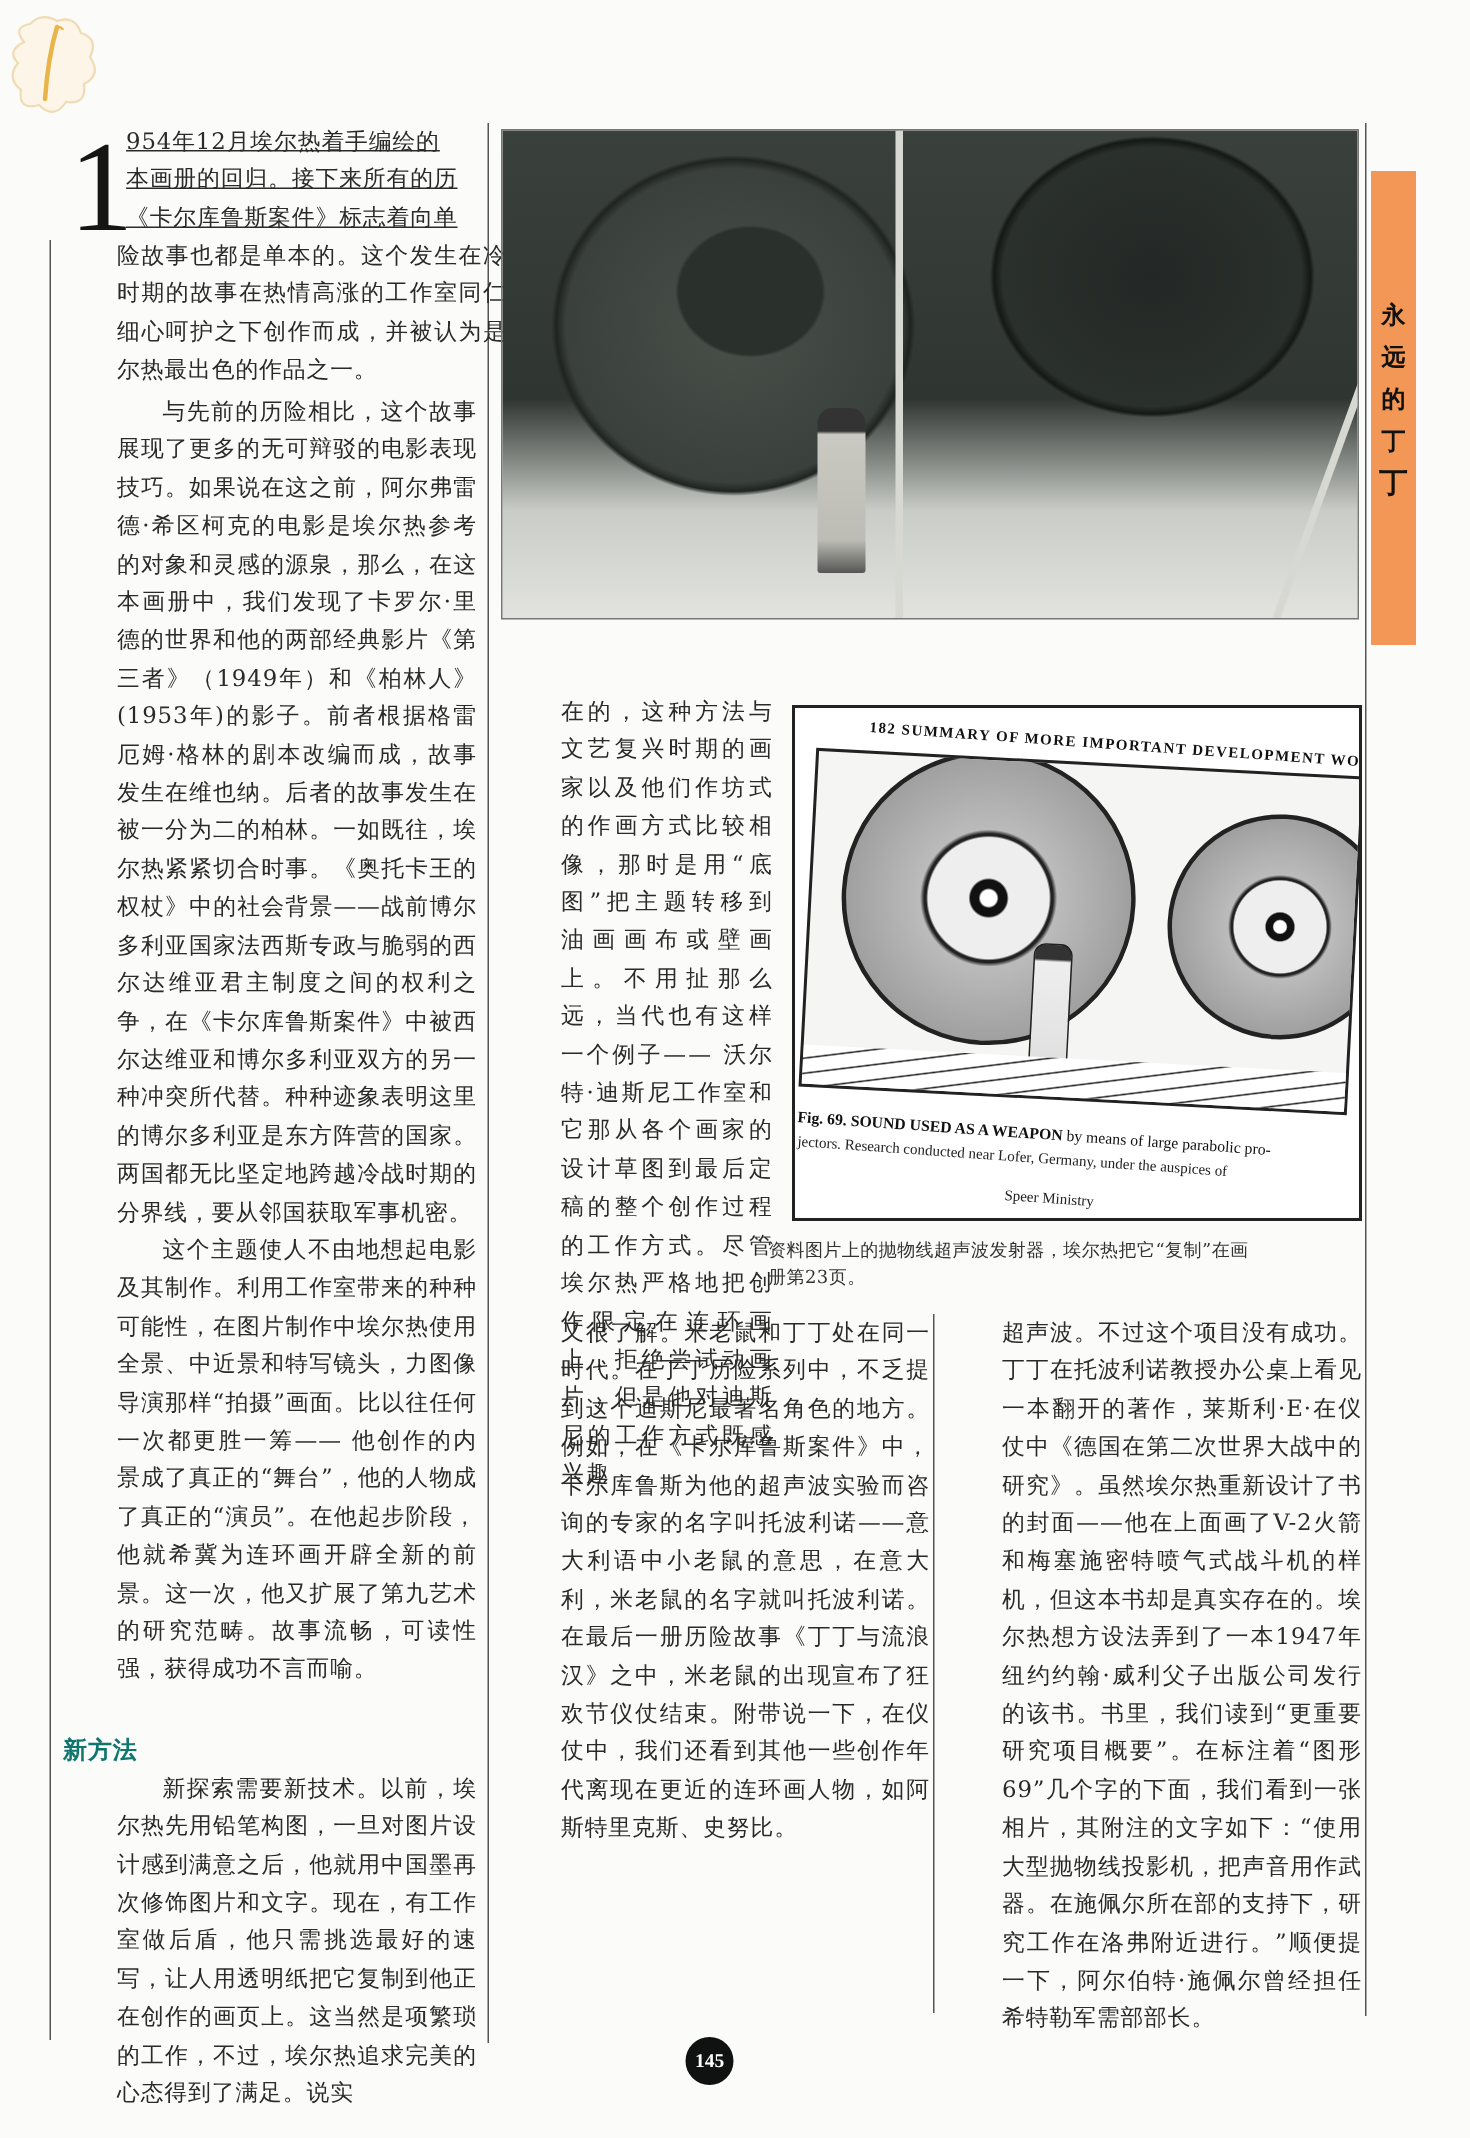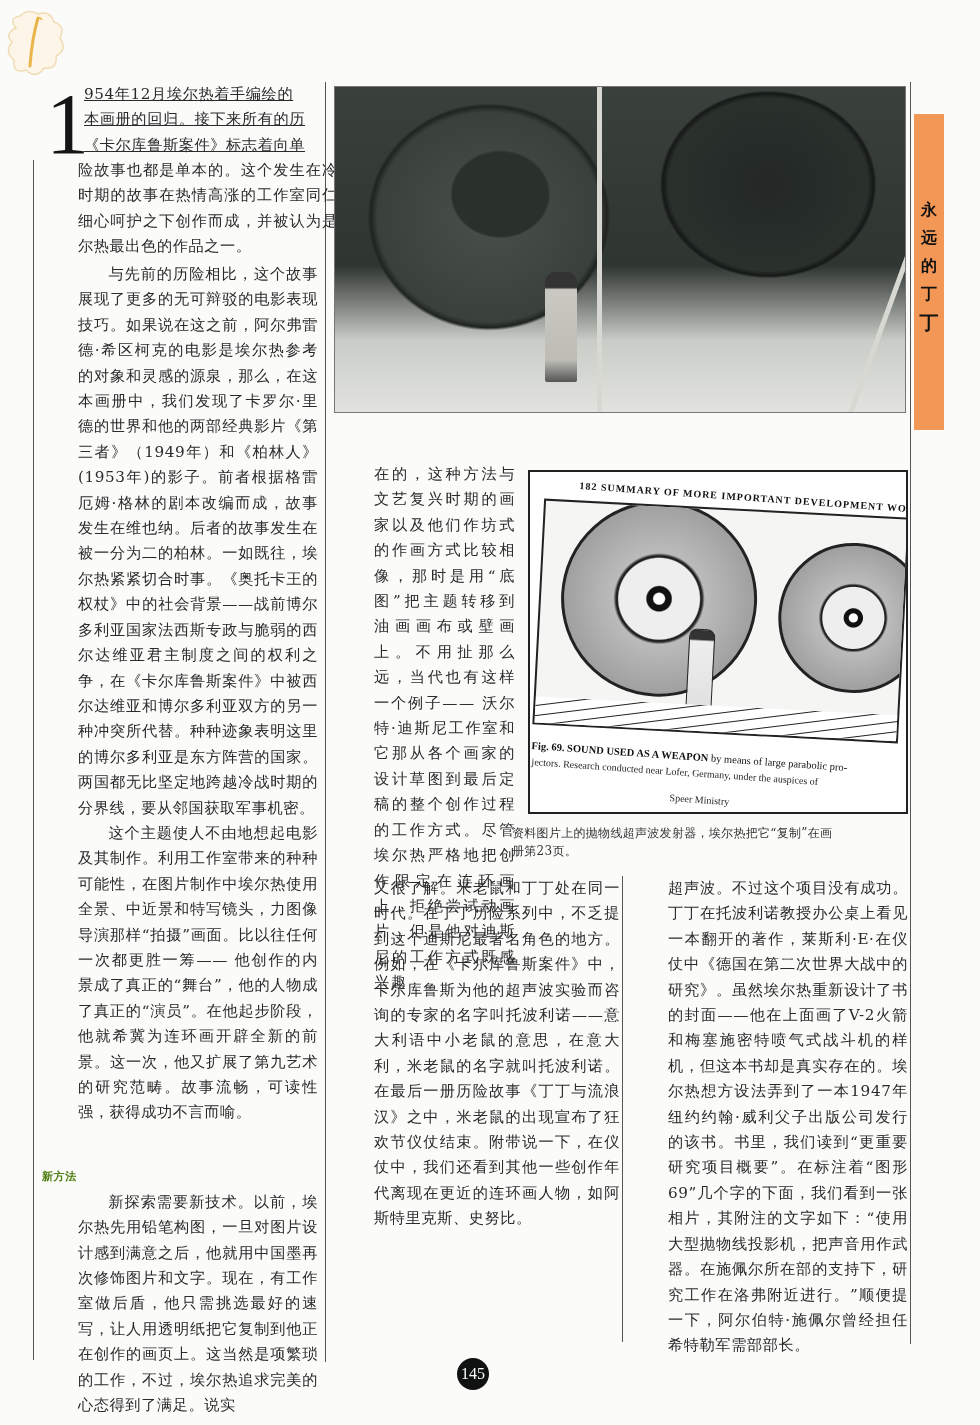--- a/index.html
+++ b/index.html
@@ -13,21 +13,21 @@
   .col p.noindent { text-indent: 0; }
 
   .rule { position: absolute; width: 1px; background: #555; }
 
   #col1 { left: 42px; top: 82px; width: 276px; }
   .dropcap-block { position: relative; height: 152px; }
   .dropcap { position: absolute; left: 4px; top: 2px; font-size: 86px; line-height: 80px; font-family: "Liberation Serif", serif; color: #151515; }
   .dropcap-lines { position: absolute; left: 42px; top: 0; width: 234px; text-decoration: underline; }
   .dropcap-block .after { position: absolute; left: 0; top: 76px; width: 276px; }
 
-  .section-heading { font-family: "DejaVu Sans", "Liberation Sans", sans-serif; font-weight: bold; font-size: 11px; margin-top: 38px; margin-bottom: 0; line-height: 26px; text-indent: 0 !important; color: #4d7c0f; }
+  .section-heading { font-family: "DejaVu Sans", "Liberation Sans", sans-serif; font-weight: bold; font-size: 16px; margin-top: 28px; margin-bottom: 0; line-height: 26px; text-indent: 0 !important; color: #0f766e; }
 
   #col2 { left: 338px; top: 462px; width: 178px; letter-spacing: 1.5px; }
   #col3top { left: 338px; top: 876px; width: 282px; }
   #col4 { left: 632px; top: 876px; width: 276px; }
 
   .photo { position: absolute; left: 334px; top: 86px; width: 572px; height: 327px;
     background:
       radial-gradient(ellipse 22% 34% at 29% 33%, #2a302c 0, #2a302c 38%, transparent 40%),
       radial-gradient(ellipse 28% 46% at 27% 40%, #49504a 0, #3a413c 70%, #1f2421 74%, transparent 76%),
       radial-gradient(ellipse 25% 38% at 76% 30%, #232826 0, #2a302c 70%, #141816 74%, transparent 76%),
@@ -42,21 +42,21 @@
   .dish { position: absolute; border-radius: 50%; border: 3px solid #222; background: radial-gradient(circle, #fff 0, #fff 4%, #111 5%, #111 9%, #eee 10%, #eee 30%, #222 31%, #222 32%, #bbb 34%, #999 80%, #777 100%); }
   .illus .cap1 { position: absolute; left: 2px; top: 268px; font-family: "Liberation Serif", serif; font-size: 10.5px; font-weight: bold; transform: rotate(4deg); transform-origin: left top; white-space: nowrap; color: #111; }
   .illus .cap2 { position: absolute; left: 2px; top: 284px; font-family: "Liberation Serif", serif; font-size: 10px; transform: rotate(4deg); transform-origin: left top; white-space: nowrap; color: #222; }
   .illus .cap3 { position: absolute; left: 140px; top: 320px; font-family: "Liberation Serif", serif; font-size: 10px; transform: rotate(4deg); transform-origin: left top; white-space: nowrap; color: #222; }
 
   .fig-caption { position: absolute; left: 512px; top: 824px; width: 330px; font-size: 12px; line-height: 18px; color: #333; letter-spacing: 0.3px; }
 
   .side-tab { position: absolute; left: 914px; top: 114px; width: 30px; height: 316px; background: #f29755; }
   .side-tab .vt { position: absolute; left: 0; top: 82px; width: 30px; text-align: center; font-family: "DejaVu Serif", serif; font-size: 16px; font-weight: bold; line-height: 28px; color: #111; }
 
-  .page-num { position: absolute; left: 457px; top: 1358px; width: 32px; height: 32px; border-radius: 50%; background: #0f1211; color: #fff; font-family: "Liberation Serif", serif; font-size: 16px; line-height: 32px; text-align: center; }
+  .page-num { position: absolute; left: 457px; top: 1358px; width: 32px; height: 32px; border-radius: 50%; background: #0f1211; color: #fff; font-family: "Liberation Serif", serif; font-size: 13px; line-height: 32px; text-align: center; font-weight: bold; }
 </style>
 </head>
 <body>
 
 <svg class="corner-logo" viewBox="0 0 72 80">
   <path d="M14 20 Q6 10 18 8 Q26 0 36 6 Q48 2 52 14 Q64 18 58 30 Q66 42 54 48 Q56 62 42 60 Q34 72 24 62 Q10 66 12 52 Q2 44 10 34 Q2 26 14 20 Z" fill="#fdf6e8" stroke="#f0dcb4" stroke-width="1.5"></path>
   <path d="M36 10 Q30 30 28 58" stroke="#e9b54a" stroke-width="3" fill="none" stroke-linecap="round"></path>
   <path d="M35 12 Q38 8 40 12" stroke="#e9b54a" stroke-width="1.5" fill="none"></path>
 </svg>
 

